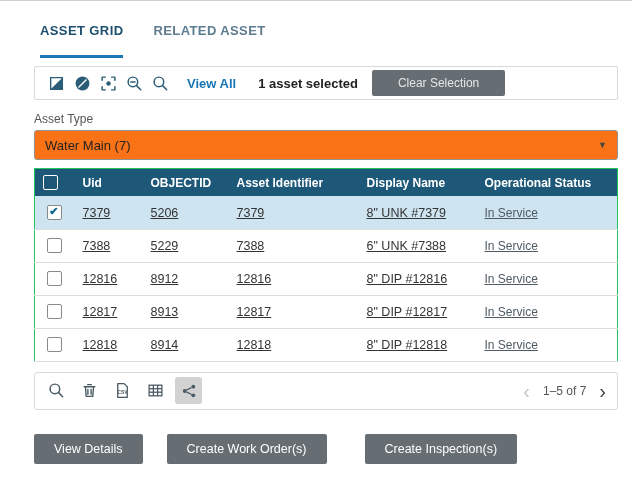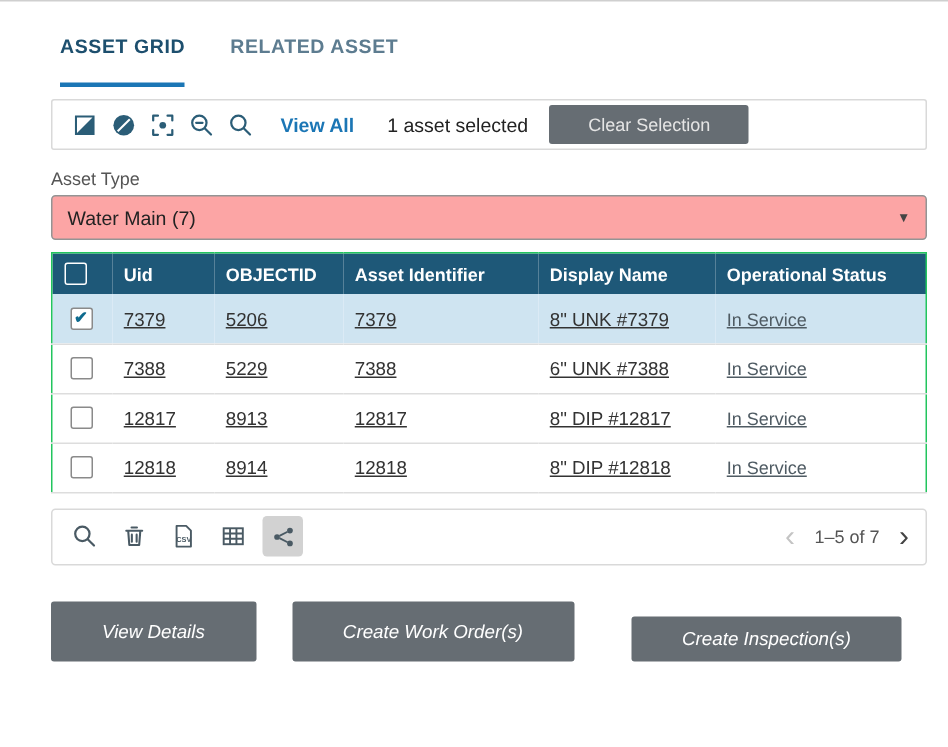--- a/index.html
+++ b/index.html
@@ -21,27 +21,27 @@
   .tabs { display: flex; gap: 30px; margin-left: 6px; }
   .tab { font-size: 13px; font-weight: bold; letter-spacing: .4px; color: #5d7c90;
          padding-bottom: 17px; border-bottom: 3px solid transparent; cursor: pointer; }
   .tab.active { color: var(--tab-active, #1d4f6e); border-bottom-color: var(--accent-blue, #1e77b6); }
 
   .toolbar { margin-top: 8px; height: 34px; border: 1px solid #d9d9d9; border-radius: 2px;
              display: flex; align-items: center; padding: 0 8px; }
   .tool-icon { color: var(--icon-blue, #2b5d77); width: 26px; height: 24px;
                display: inline-flex; align-items: center; justify-content: center; cursor: pointer; }
   .view-all { color: var(--accent-blue, #1b76b5); font-size: 13px; font-weight: bold; margin-left: 14px; cursor: pointer; text-decoration: none; }
-  .selection-text { font-size: 13px; color: #222; margin-left: 22px; }
+  .selection-text { font-size: 13px; color: #222; margin-left: 22px; font-weight: bold; }
   .clear-selection { margin-left: 14px; background: var(--button-gray, #6a7077); color: #e5e5e5; border: none;
                      border-radius: 2px; font-size: 12px; padding: 6px 26px; cursor: pointer; font-family: inherit; }
 
   .asset-type { margin-top: 12px; }
   .asset-type-label { font-size: 12px; color: #555; display: block; margin-bottom: 4px; }
-  .select { height: 30px; border: 1px solid #949494; border-radius: 3px; background: #fca5a5;
+  .select { height: 30px; border: 1px solid #949494; border-radius: 3px; background: #f97316;
             display: flex; align-items: center; padding: 0 10px; cursor: pointer; }
   .select-value { font-size: 13px; color: #222; flex: 1; }
   .select-caret { color: #444; font-size: 9px; }
 
   table.grid { width: 100%; border-collapse: collapse; margin-top: 8px; font-size: 12.5px; border: 1px solid #22c55e; }
   .grid thead th { background: var(--header-blue, #1e5878); color: #fff; font-size: 12px; font-weight: bold;
                    text-align: left; padding: 6px 8px; height: 27px; }
   .grid tbody td { padding: 6px 8px; height: 33px; color: #333; border-bottom: 1px solid #ddd; background: #fff; text-decoration: underline; }
   .grid tbody td.status { color: #4f5b63; font-size: 12px; }
   .grid tbody tr.selected td { background: var(--selected-row, #cfe4f1); }
@@ -58,22 +58,22 @@
                  display: flex; align-items: center; padding: 0 8px; gap: 6px; }
   .footer-icon { color: #4a5a64; width: 27px; height: 27px; display: inline-flex; align-items: center;
                  justify-content: center; cursor: pointer; border-radius: 3px; }
   .footer-icon.active { background: #d2d2d2; }
   .pagination { margin-left: auto; display: flex; align-items: center; gap: 10px; font-size: 12px; color: #555; }
   .page-chevron { font-size: 20px; line-height: 1; color: #444; cursor: pointer; padding: 0 3px; }
   .page-chevron.disabled { color: #c4c4c4; }
 
   .actions { margin-top: 24px; display: flex; gap: 24px; }
   .action-btn { background: var(--button-gray, #636a71); color: #fff; border: none; border-radius: 2px;
-                font-size: 12.5px; padding: 8px 34px; cursor: pointer; font-family: inherit; font-style: italic; }
-  .action-btn.spaced { margin-left: 14px; margin-top: 10px; }
+                font-size: 12.5px; padding: 8px 20px; cursor: pointer; font-family: inherit; }
+  .action-btn.spaced { margin-left: 14px; }
 </style>
 </head>
 <body>
 
 <div class="panel">
 
   <div class="panel-divider"></div>
 
   <div class="content">
 
@@ -158,20 +158,28 @@
         <tr>
           <td class="cb-cell"><input type="checkbox" class="cb" style=""></td>
           <td>7388</td>
           <td>5229</td>
           <td>7388</td>
           <td>6" UNK #7388</td>
           <td class="status">In Service</td>
         </tr>
         <tr>
           <td class="cb-cell"><input type="checkbox" class="cb" style=""></td>
+          <td>12816</td>
+          <td>8912</td>
+          <td>12816</td>
+          <td>8" DIP #12816</td>
+          <td class="status">In Service</td>
+        </tr>
+        <tr>
+          <td class="cb-cell"><input type="checkbox" class="cb" style=""></td>
           <td>12817</td>
           <td>8913</td>
           <td>12817</td>
           <td>8" DIP #12817</td>
           <td class="status">In Service</td>
         </tr>
         <tr>
           <td class="cb-cell"><input type="checkbox" class="cb" style=""></td>
           <td>12818</td>
           <td>8914</td>

